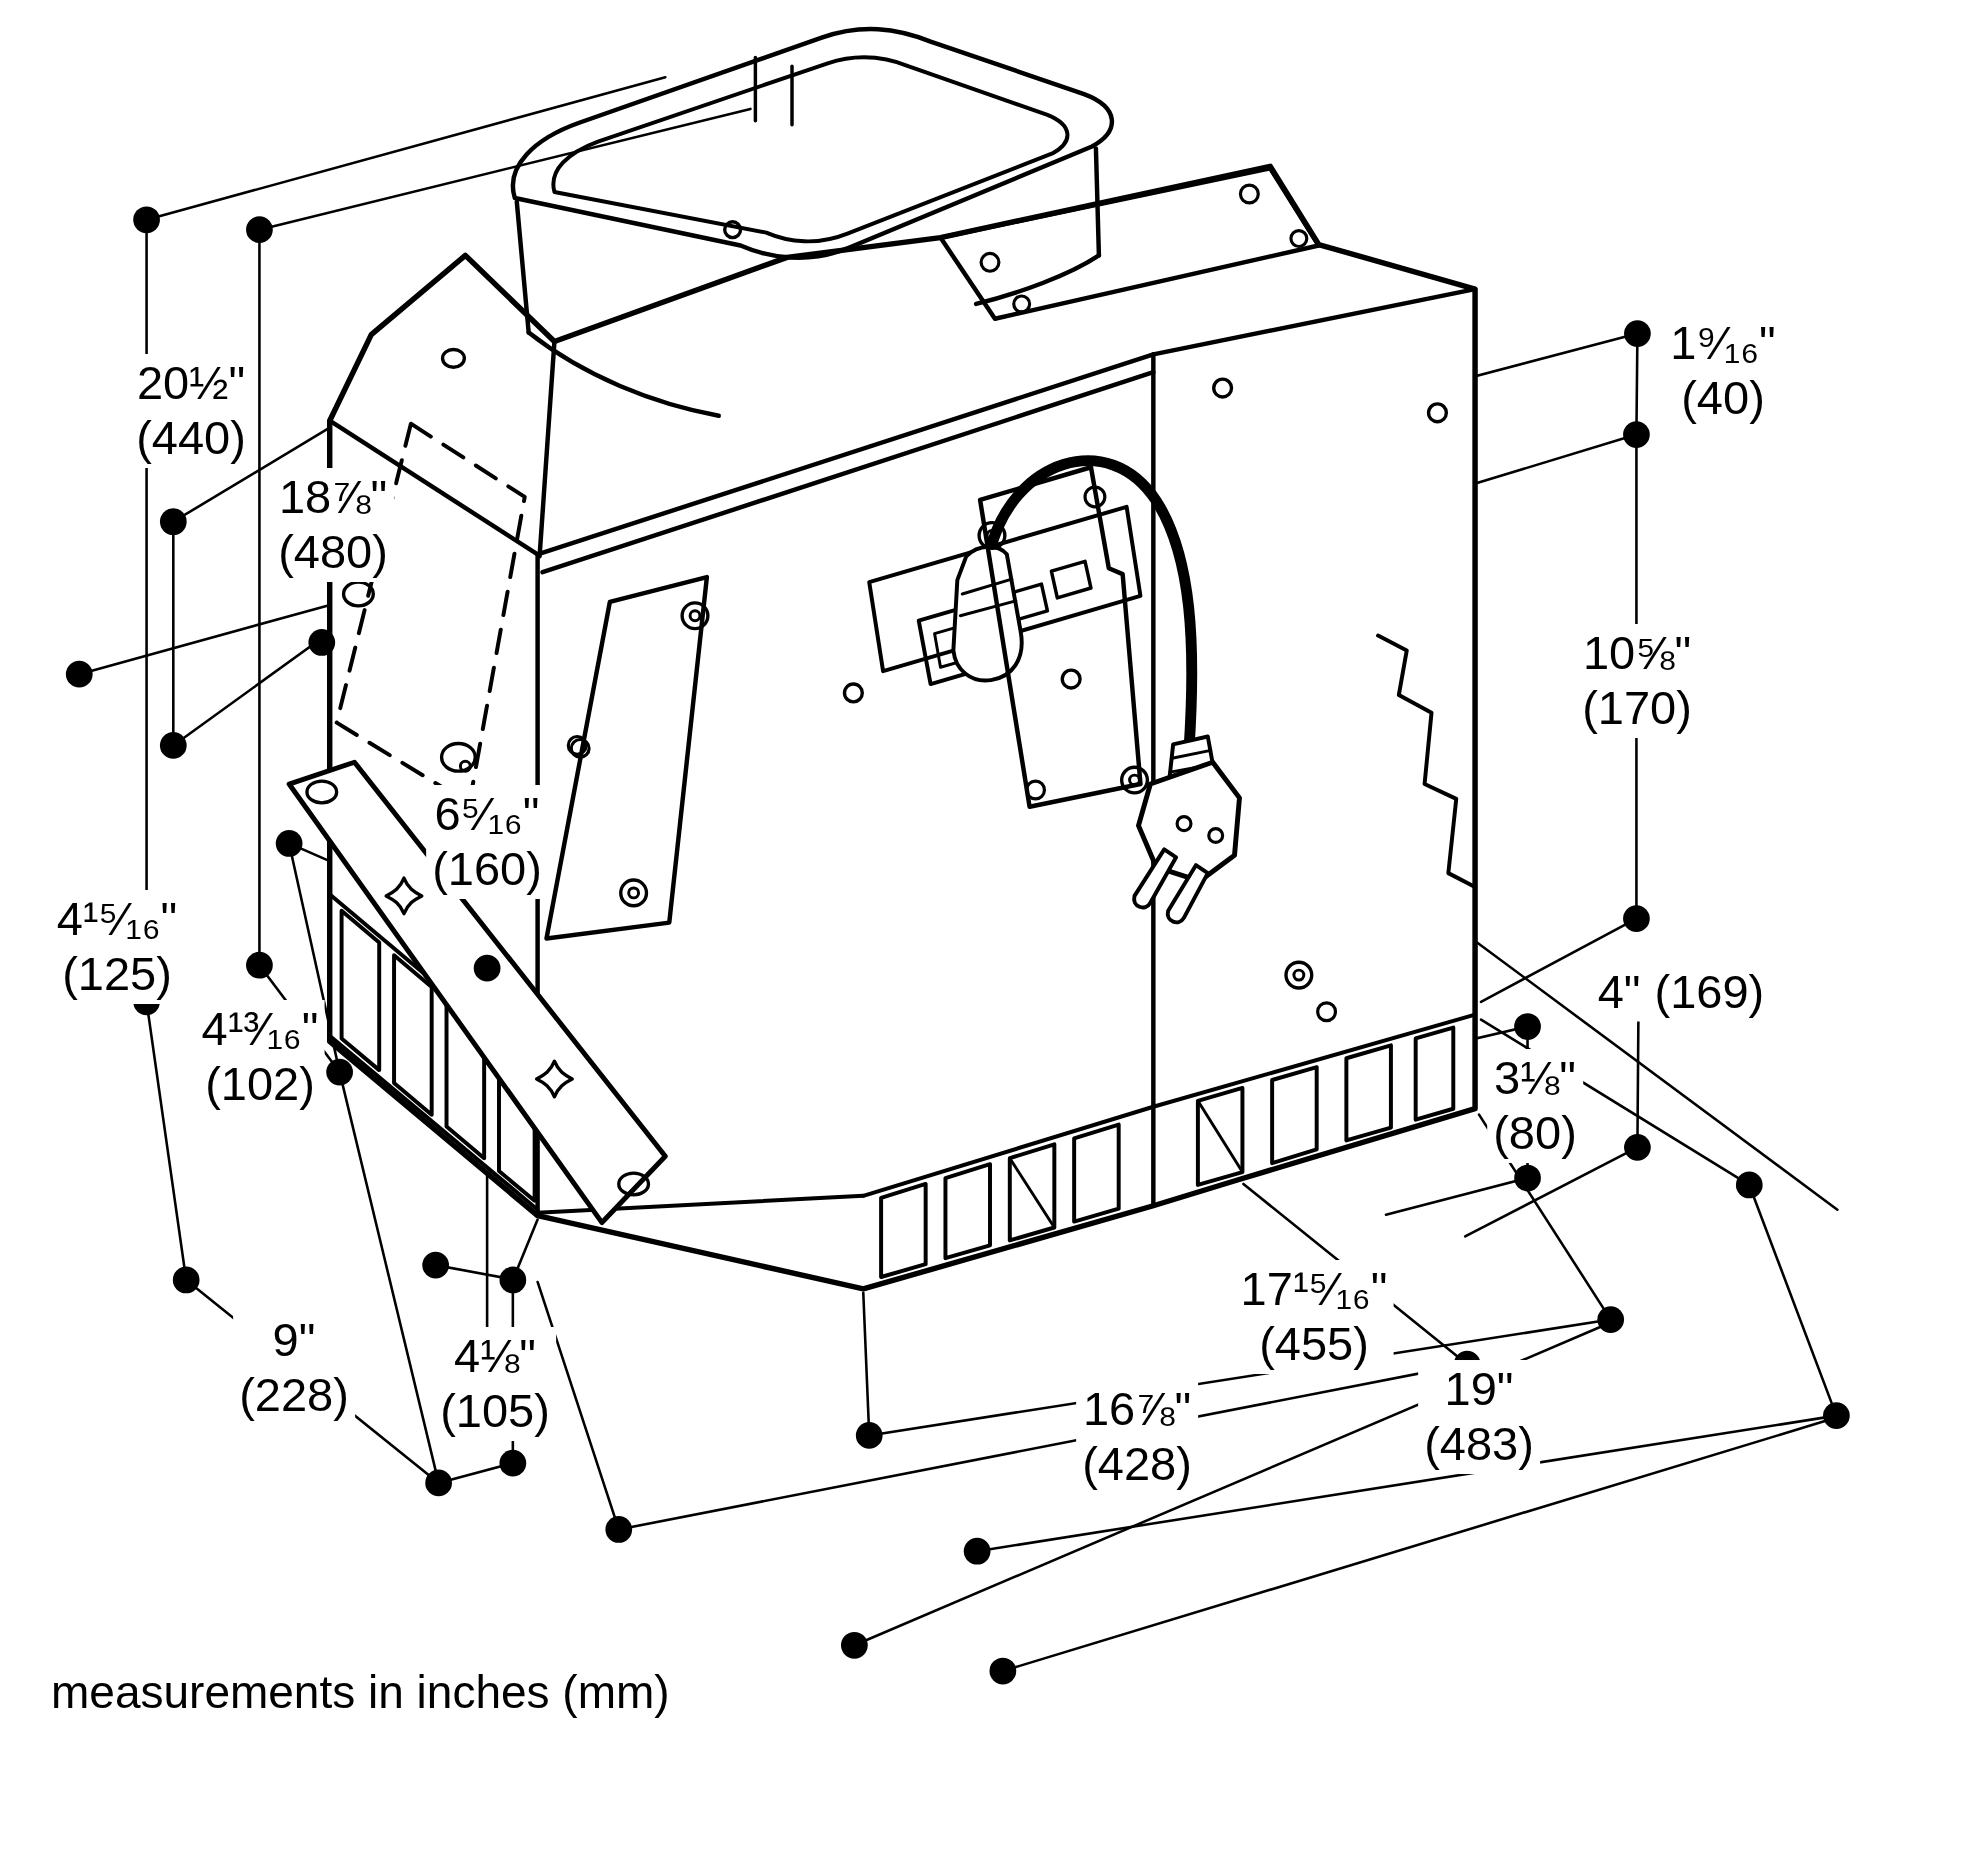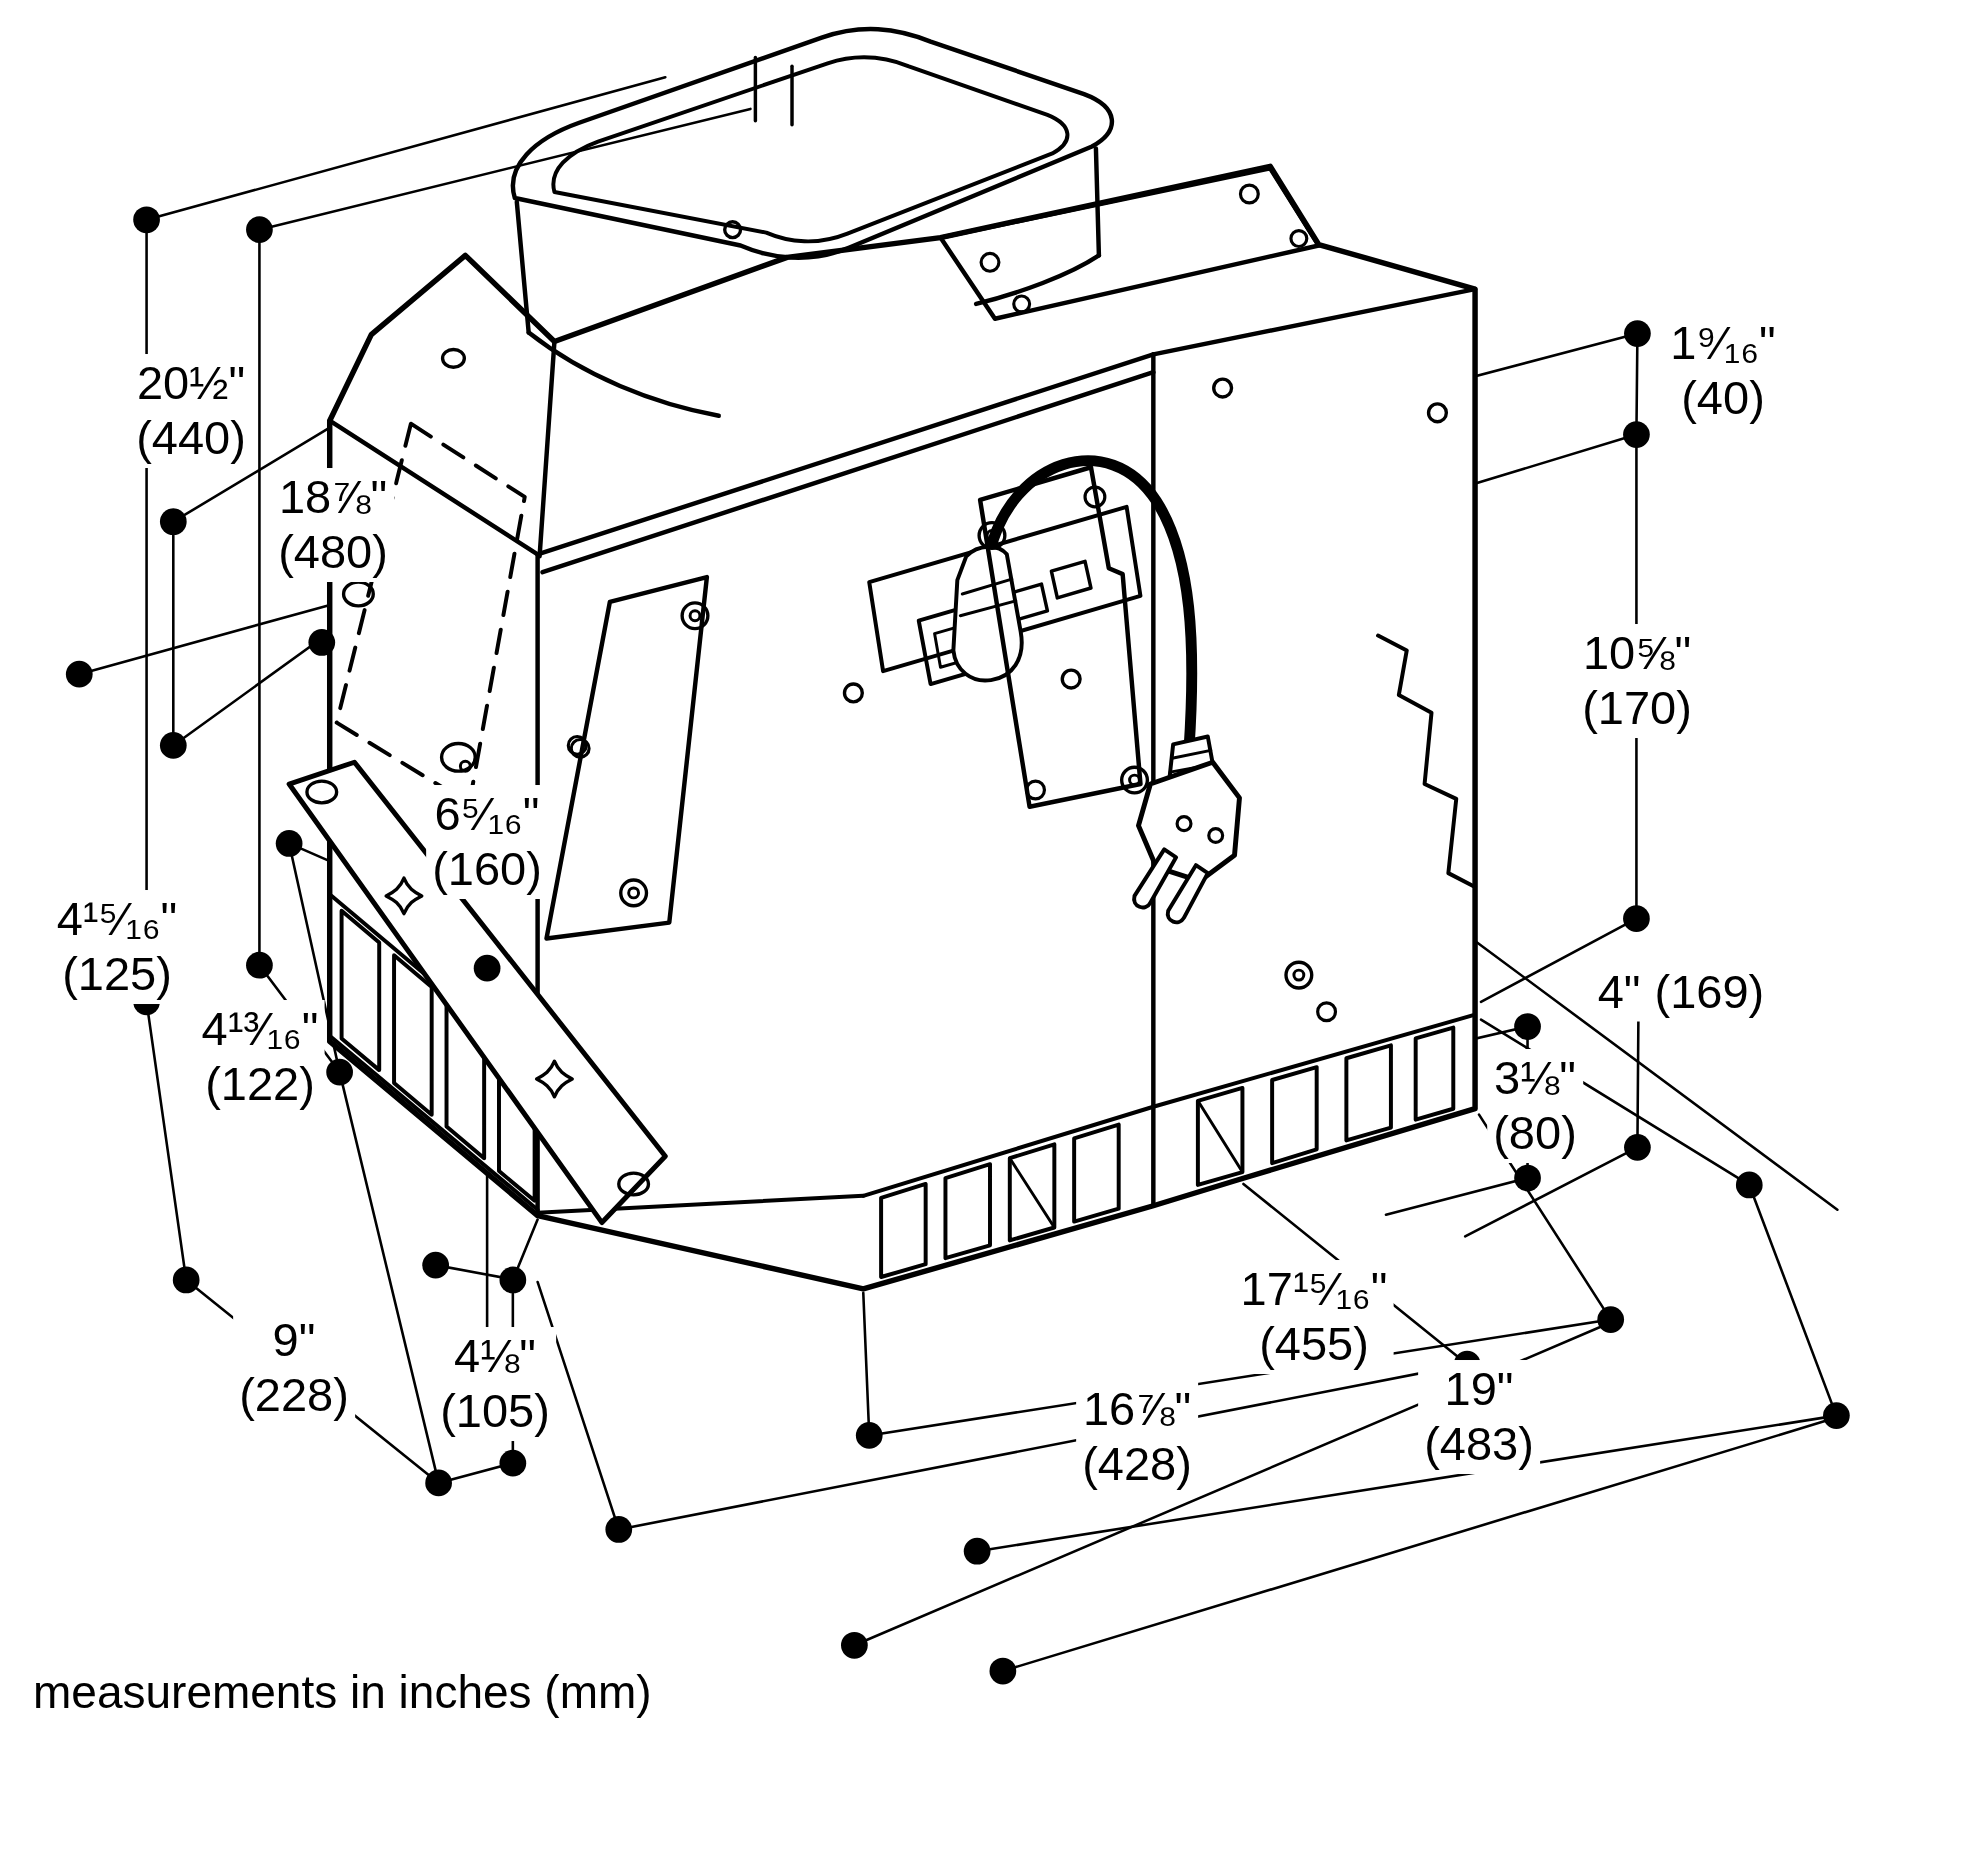--- a/index.html
+++ b/index.html
@@ -20,21 +20,21 @@
     font-size:47px;
     line-height:1.17;
     white-space:nowrap;
     padding:2px 6px;
   }
   .dim span{display:block;}
   .dim.inline span{display:inline;}
   .dim.inline span + span{margin-left:14px;}
   .caption{
     position:absolute;
-    left:33px;top:1665px;
+    left:51px;top:1665px;
     font-size:46px;
     background:#ffffff;
   }
 </style>
 </head>
 <body>
 
 <div class="stage">
 
   <svg width="1980" height="1869" viewBox="0 0 2000 1888">
@@ -277,21 +277,21 @@
   <div class="dim" style="left:487px;top:842px;">
     <span>6⁵⁄₁₆"</span>
       <span>(160)</span>
   </div>
   <div class="dim" style="left:117px;top:947px;">
     <span>4¹⁵⁄₁₆"</span>
       <span>(125)</span>
   </div>
   <div class="dim" style="left:260px;top:1057px;">
     <span>4¹³⁄₁₆"</span>
-      <span>(122)</span>
+      <span>(102)</span>
   </div>
   <div class="dim" style="left:294px;top:1368px;">
     <span>9"</span>
       <span>(228)</span>
   </div>
   <div class="dim" style="left:495px;top:1384px;">
     <span>4⅛"</span>
       <span>(105)</span>
   </div>
   <div class="dim" style="left:1314px;top:1317px;">

